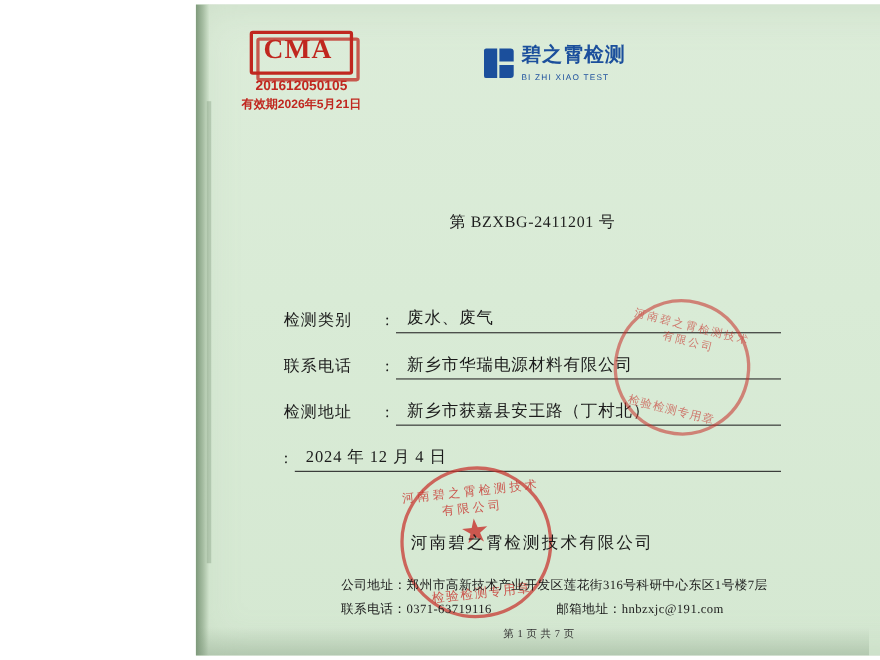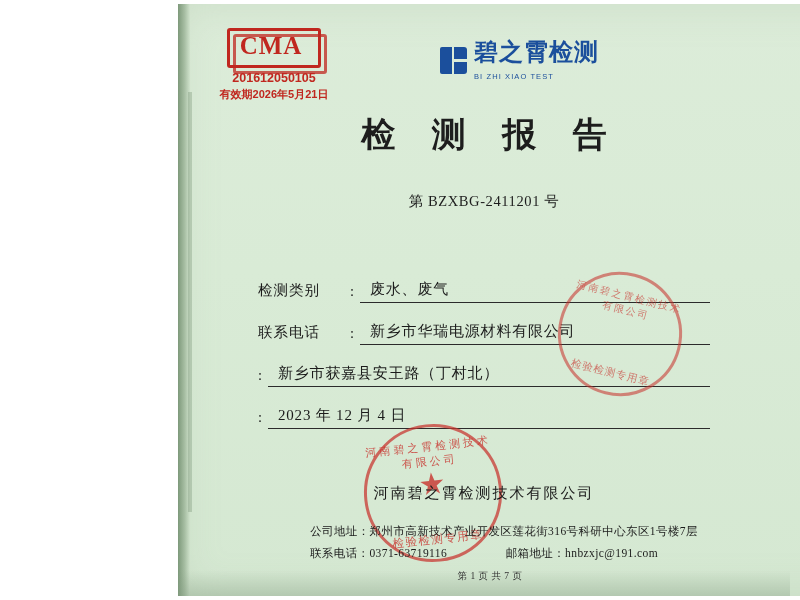--- a/index.html
+++ b/index.html
@@ -144,21 +144,21 @@
   }
   #brand-mark .b3 {
     position: absolute;
     left: 14px; top: 15px;
     width: 13px; height: 12px;
     background: #1b4f9c;
     border-radius: 0 0 3px 0;
   }
   #brand-text-cn {
     font-family: "Liberation Serif", serif;
-    font-size: 24px;
+    font-size: 18px;
     font-weight: bold;
     color: #1b4f9c;
     letter-spacing: 1px;
     line-height: 1;
   }
   #brand-text-en {
     font-size: 7.5px;
     color: #1b4f9c;
     letter-spacing: 1.1px;
     margin-top: 9px;
@@ -363,45 +363,45 @@
         <div class="b1"></div>
         <div class="b2"></div>
         <div class="b3"></div>
       </div>
       <div>
         <div id="brand-text-cn">碧之霄检测</div>
         <div id="brand-text-en">BI ZHI XIAO TEST</div>
       </div>
     </div>
 
-    <div id="doc-title">检 测 报 告</div>
     <div id="doc-number">第 BZXBG-2411201 号</div>
 
     <div id="fields">
 
       <div class="field-row">
         <div class="field-label">检测类别</div>
         <div class="field-colon">:</div>
         <div class="field-value">废水、废气</div>
       </div>
 
       <div class="field-row">
         <div class="field-label">联系电话</div>
         <div class="field-colon">:</div>
         <div class="field-value">新乡市华瑞电源材料有限公司</div>
       </div>
 
       <div class="field-row">
+        <div class="field-label">检测地址</div>
         <div class="field-colon">:</div>
         <div class="field-value">新乡市获嘉县安王路（丁村北）</div>
       </div>
 
       <div class="field-row">
         <div class="field-colon">:</div>
-        <div class="field-value">2023 年 12 月 4 日</div>
+        <div class="field-value">2024 年 12 月 4 日</div>
       </div>
 
     </div>
 
     <div class="seal" id="seal-side">
       <div class="seal-top-text">河南碧之霄检测技术有限公司</div>
       <div class="seal-bottom-text">检验检测专用章</div>
     </div>
 
     <div class="seal" id="seal-main">

